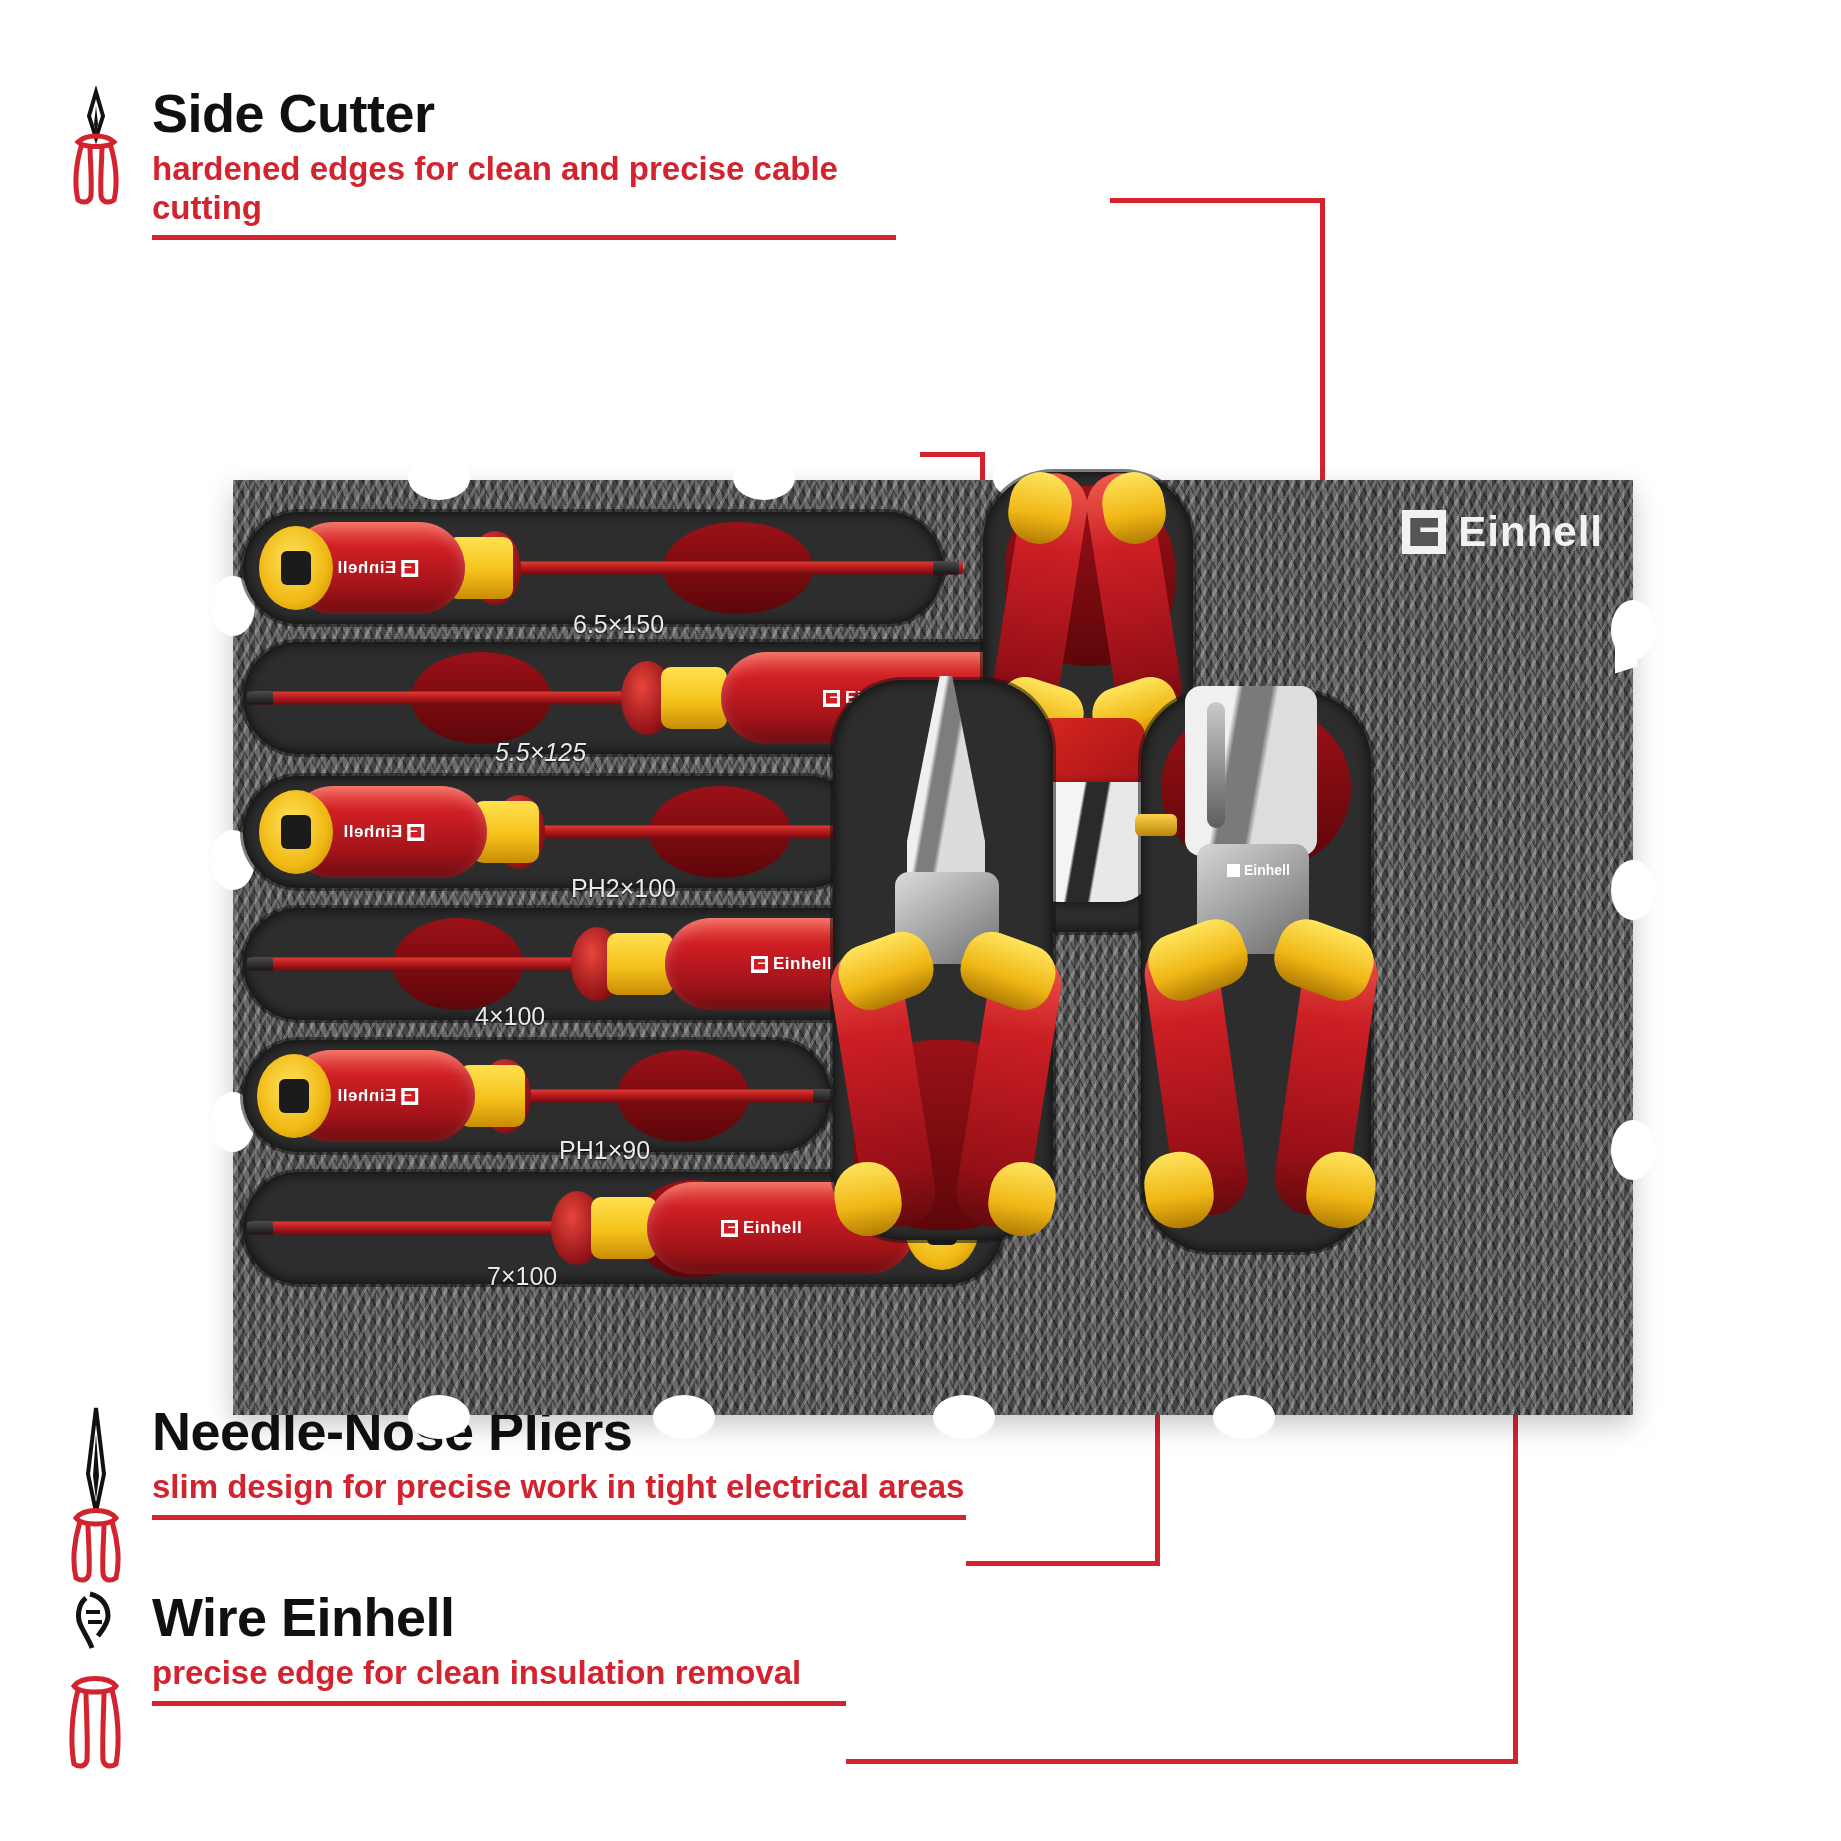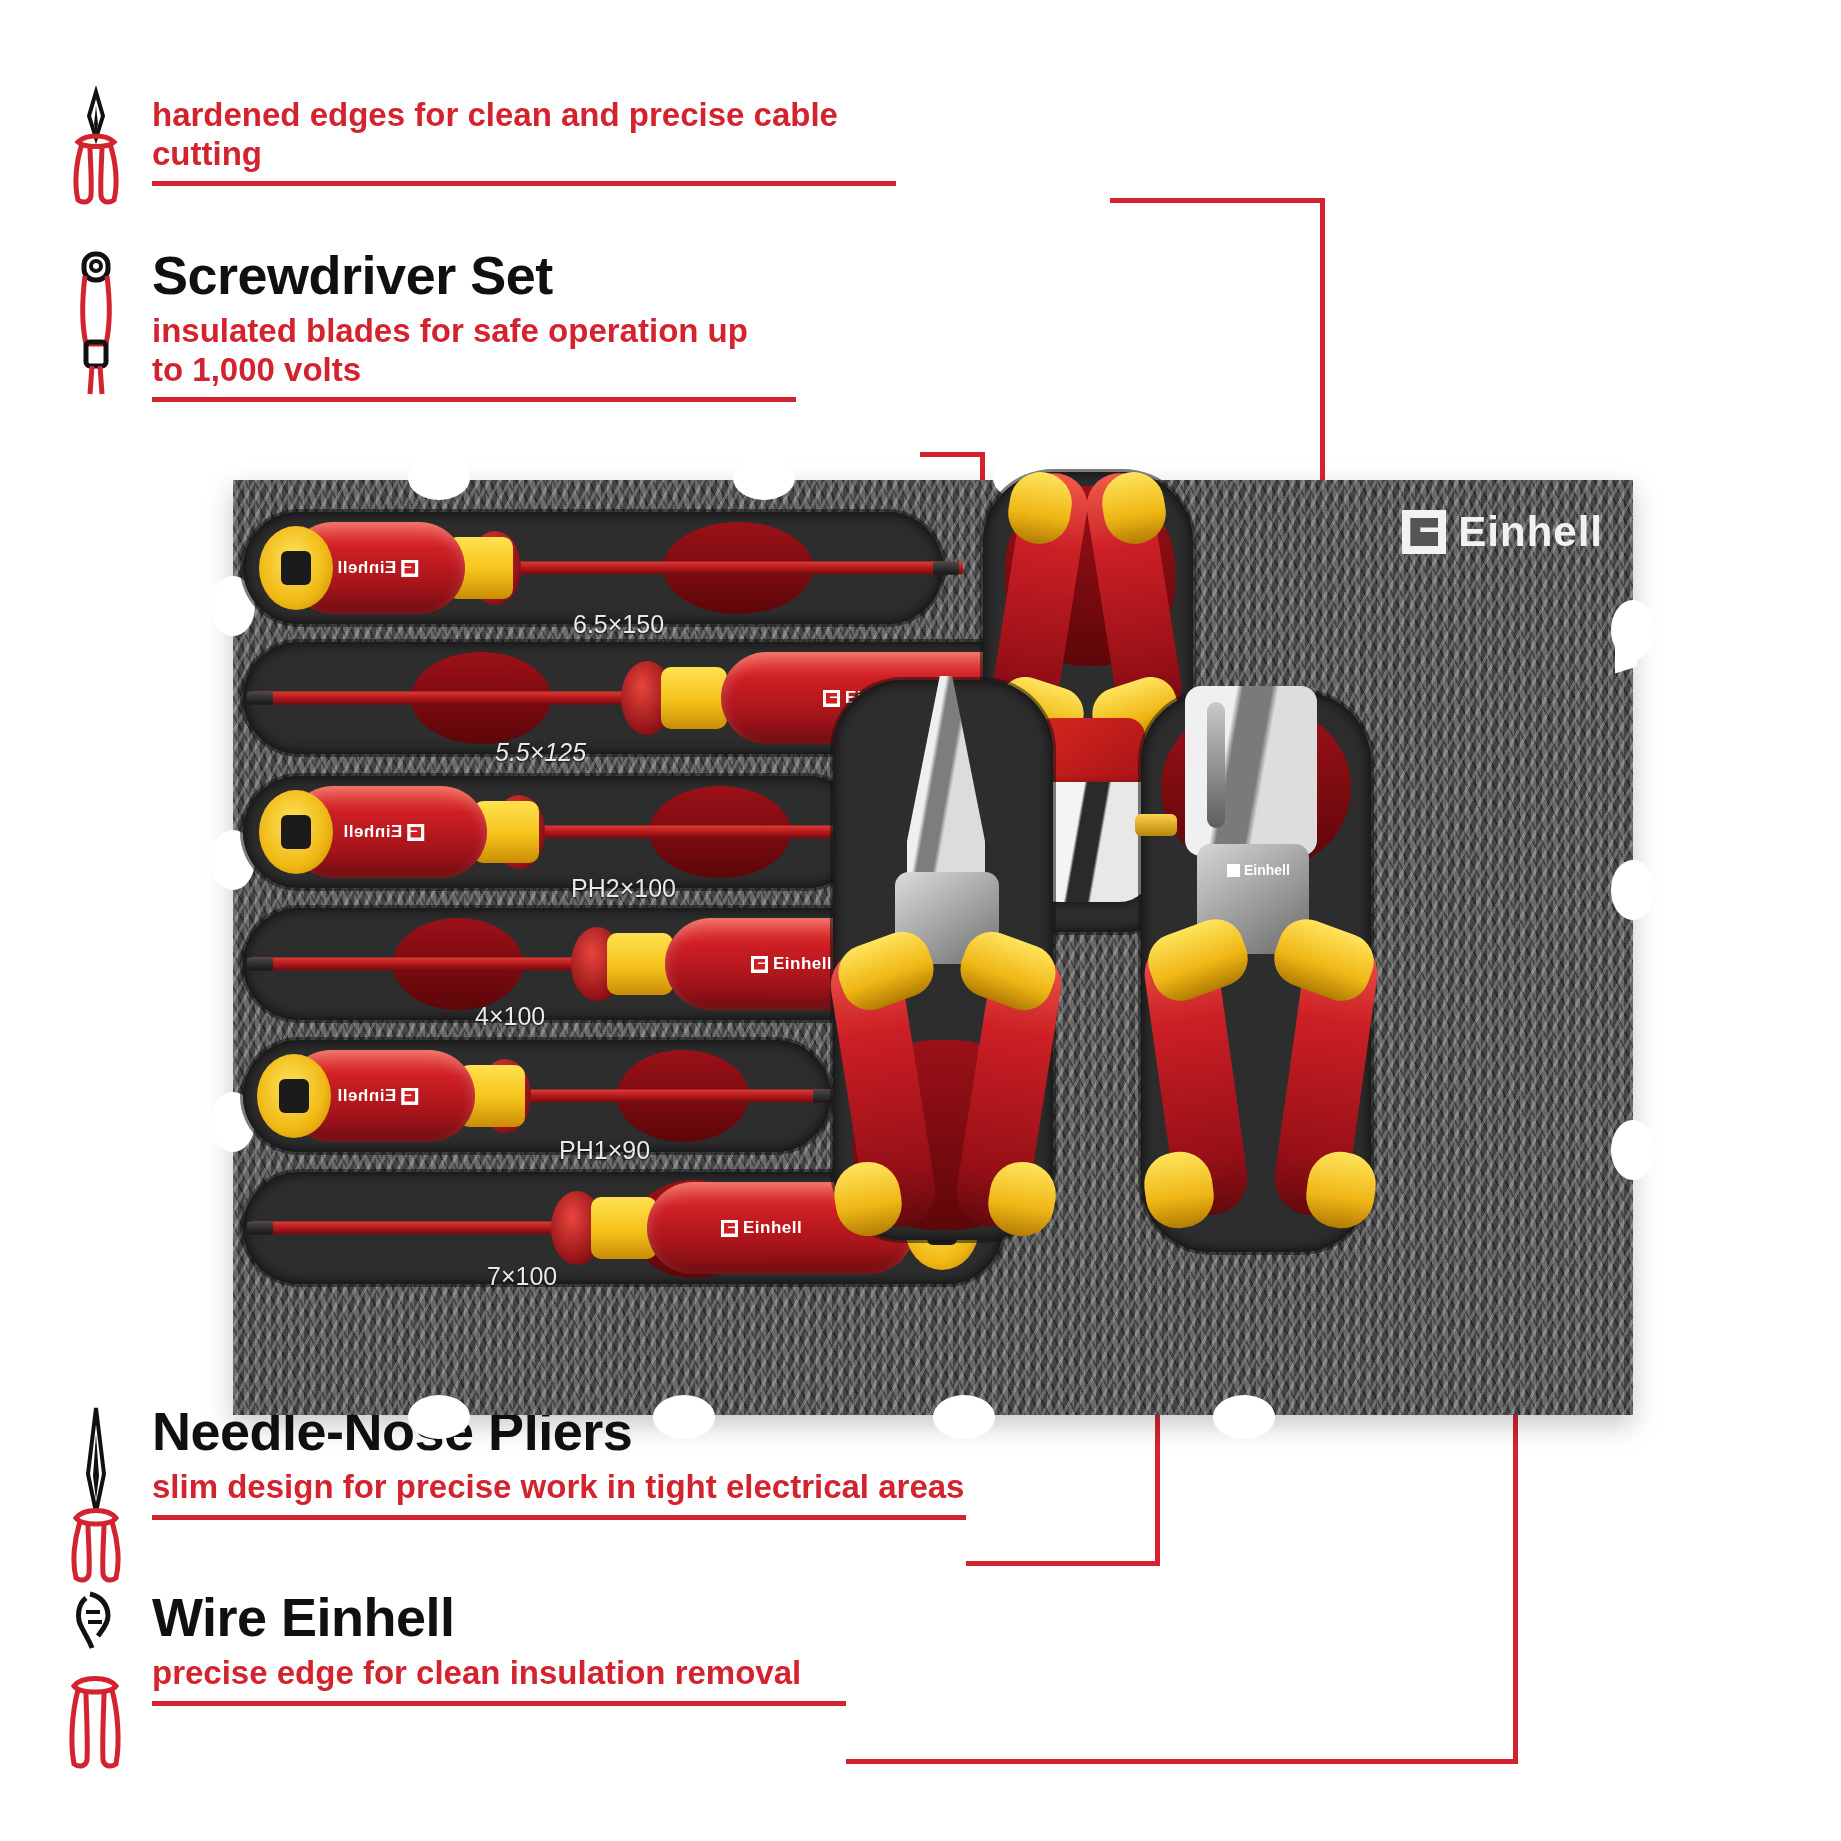--- a/index.html
+++ b/index.html
@@ -162,42 +162,26 @@
     <div class="co-icon">
       <svg viewBox="0 0 80 120" width="80" height="120">
         <path d="M40 6 L47 30 L40 52 L33 30 Z" fill="none" stroke="#111" stroke-width="4"></path>
         <path d="M40 20 L42 38 L40 48 L38 38 Z" fill="#111"></path>
         <path d="M22 56 C30 48, 50 48, 58 56 C52 62, 28 62, 22 56 Z" fill="none" stroke="#d3232f" stroke-width="5"></path>
         <path d="M26 58 C20 76, 18 98, 22 114 C28 118, 34 116, 35 110 C36 92, 34 72, 34 60" fill="none" stroke="#d3232f" stroke-width="5"></path>
         <path d="M54 58 C60 76, 62 98, 58 114 C52 118, 46 116, 45 110 C44 92, 46 72, 46 60" fill="none" stroke="#d3232f" stroke-width="5"></path>
       </svg>
     </div>
     <div class="co-body">
+      <div class="co-title">Side Cutter</div>
       <div class="co-sub">hardened edges for clean and precise cable cutting</div>
       <div class="co-rule"></div>
     </div>
   </div>
 
-  <div class="callout" style="left:56px; top:248px; width:740px;">
-    <div class="co-icon" style="height:150px;">
-      <svg viewBox="0 0 80 150" width="80" height="150">
-        <rect x="28" y="6" width="24" height="26" rx="11" fill="none" stroke="#111" stroke-width="5"></rect>
-        <circle cx="40" cy="18" r="5" fill="none" stroke="#111" stroke-width="4"></circle>
-        <path d="M29 28 C26 52, 26 78, 30 96 L50 96 C54 78, 54 52, 51 28" fill="none" stroke="#d3232f" stroke-width="5"></path>
-        <rect x="30" y="94" width="20" height="24" rx="4" fill="none" stroke="#111" stroke-width="5"></rect>
-        <path d="M36 118 L34 146 M44 118 L46 146" fill="none" stroke="#d3232f" stroke-width="5"></path>
-      </svg>
-    </div>
-    <div class="co-body">
-      <div class="co-title">Screwdriver Set</div>
-      <div class="co-sub">insulated blades for safe operation up
-to 1,000 volts</div>
-      <div class="co-rule"></div>
-    </div>
-  </div>
 
   <div class="callout" style="left:56px; top:1404px; width:910px;">
     <div class="co-icon" style="height:180px;">
       <svg viewBox="0 0 80 180" width="80" height="180">
         <path d="M40 4 L48 70 L40 108 L32 70 Z" fill="none" stroke="#111" stroke-width="4"></path>
         <path d="M40 30 L43 72 L40 96 L37 72 Z" fill="#111"></path>
         <path d="M20 114 C28 104, 52 104, 60 114 C54 122, 26 122, 20 114 Z" fill="none" stroke="#d3232f" stroke-width="5"></path>
         <path d="M24 118 C18 136, 16 158, 20 174 C26 178, 32 176, 33 170 C34 152, 32 132, 32 120" fill="none" stroke="#d3232f" stroke-width="5"></path>
         <path d="M56 118 C62 136, 64 158, 60 174 C54 178, 48 176, 47 170 C46 152, 48 132, 48 120" fill="none" stroke="#d3232f" stroke-width="5"></path>
       </svg>

